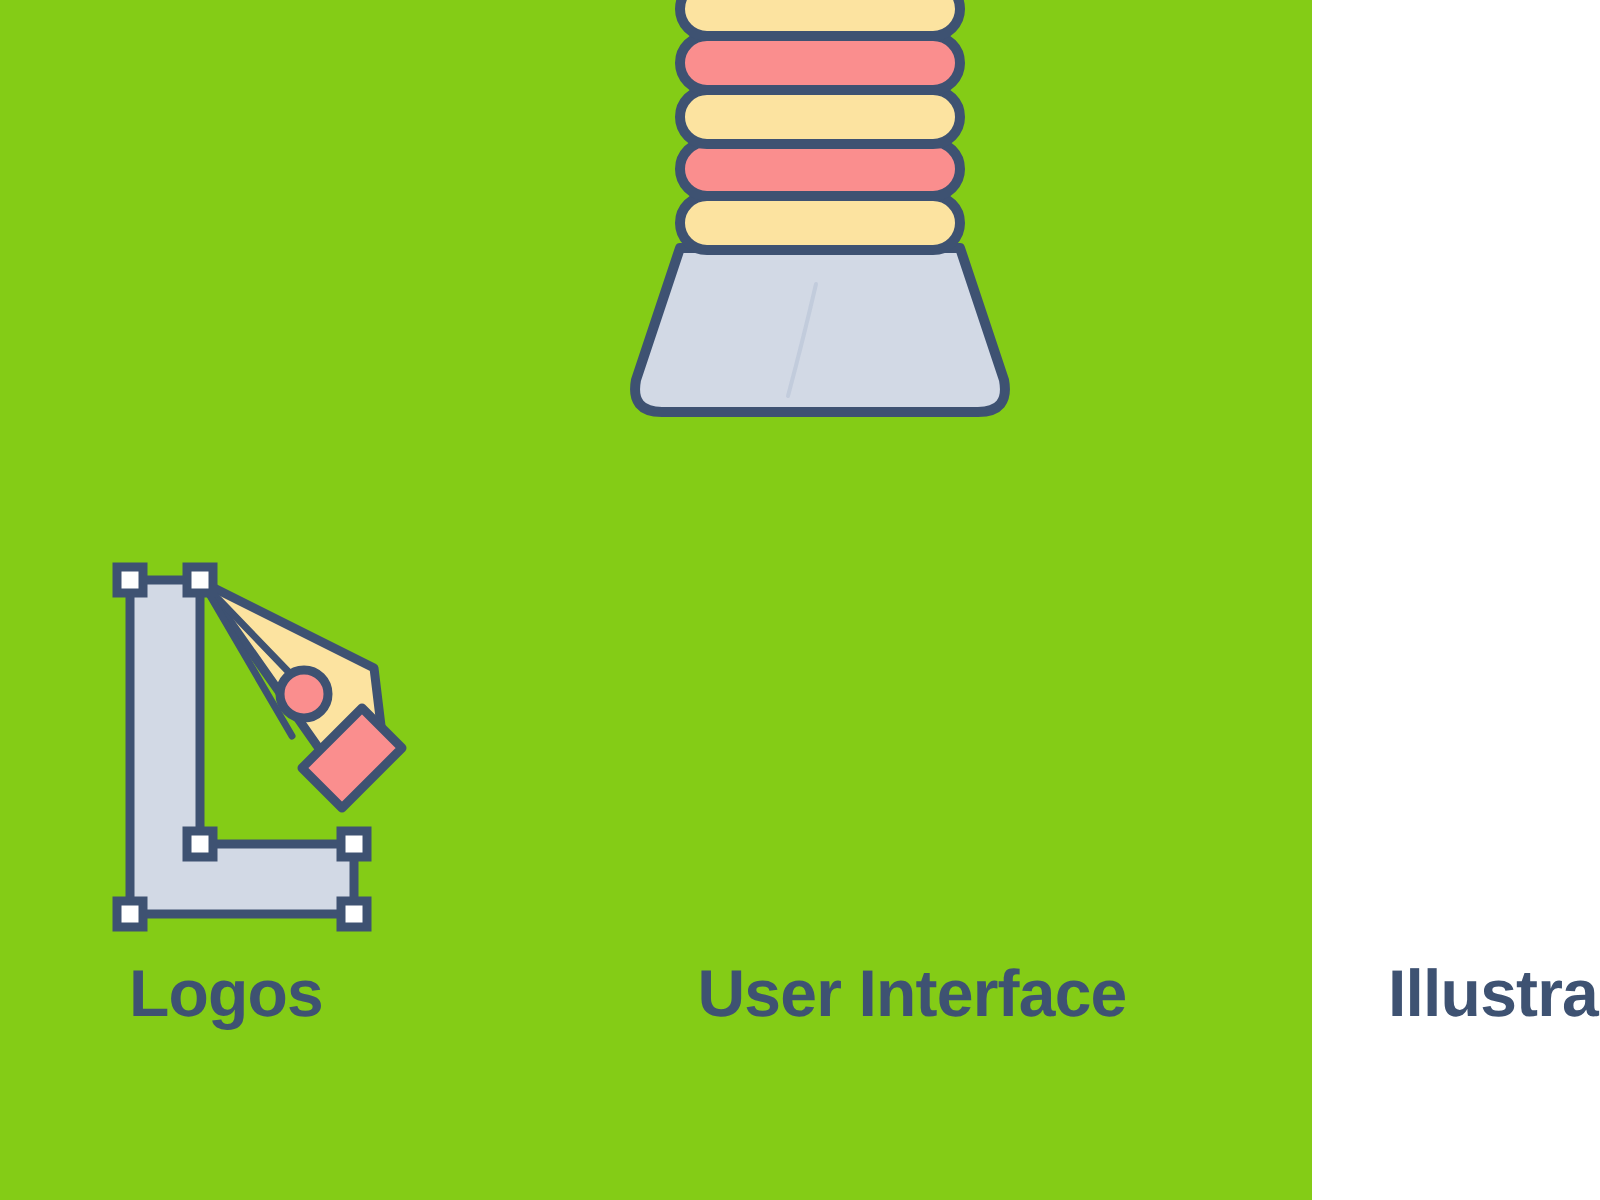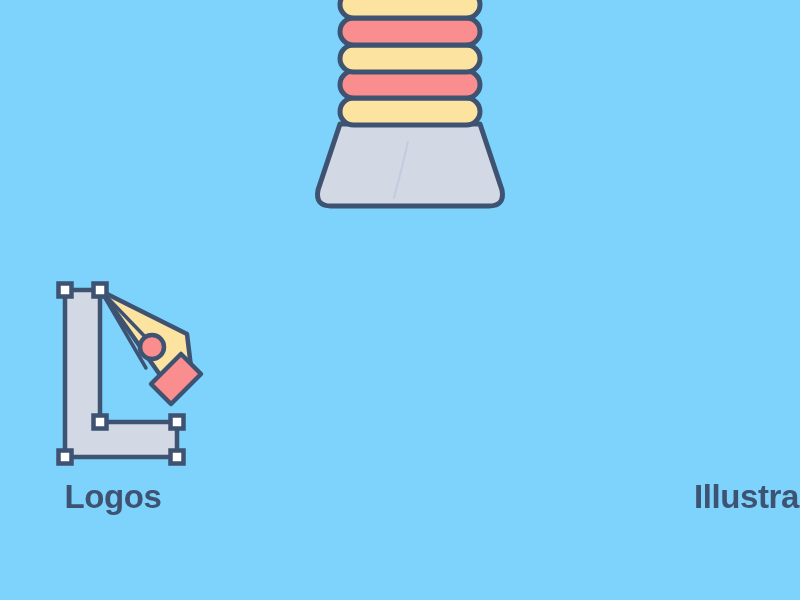--- a/index.html
+++ b/index.html
@@ -12,23 +12,23 @@
     height: 600px;
     overflow: hidden;
     position: relative;
     font-family: "Liberation Sans", sans-serif;
   }
 
   #canvas {
     position: absolute;
     left: 0;
     top: 0;
-    width: 800px;
+    width: 656px;
     height: 600px;
-    background: #7dd3fc;
+    background: #84cc16;
   }
 
   .card {
     position: absolute;
   }
 
   
   #card-logos {
     left: 0px;
     top: 260px;
@@ -166,17 +166,18 @@
           <rect x="130.5" y="178.5" width="13" height="13"></rect>
           <rect x="18.5" y="178.5" width="13" height="13"></rect>
         </g>
       </svg>
     </div>
   </div>
 
   <div class="label-clip">
     <div class="label" id="label-logos">Logos</div>
 
+    <div class="label" id="label-ui">User Interface</div>
 
     <div class="label" id="label-illustration">Illustra</div>
   </div>
 
 </div>
 
 </body></html>

